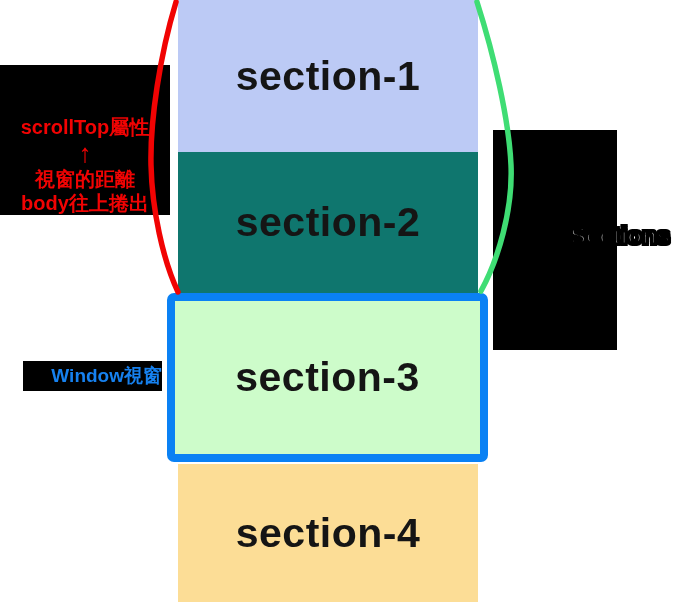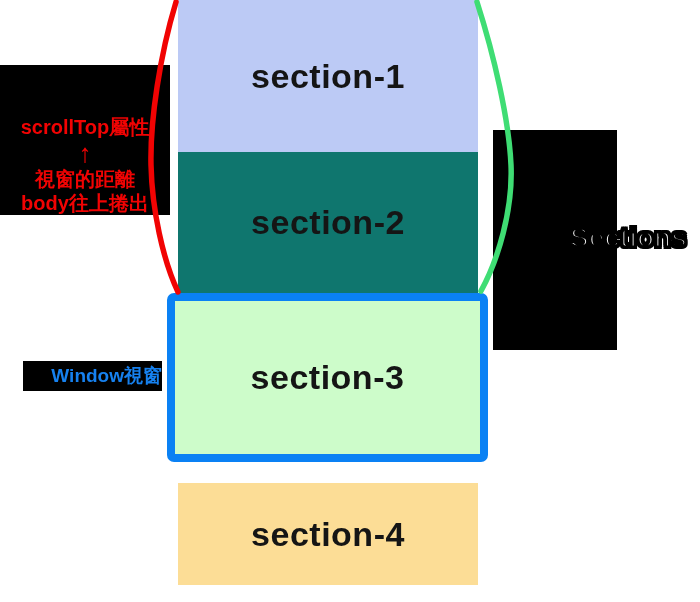--- a/index.html
+++ b/index.html
@@ -15,28 +15,28 @@
   
   .section {
     position: absolute;
     left: 178px;
     width: 300px;
     display: flex;
     align-items: center;
     justify-content: center;
   }
   .section-label {
-    font-size: 34px;
+    font-size: 41px;
     font-weight: 700;
     color: #151515;
     letter-spacing: 0.5px;
   }
   .s1 { top: 0px;   height: 152px; background: #bccaf5; }
   .s2 { top: 152px; height: 141px; background: #0f766e; }
-  .s4 { top: 483px; height: 102px; background: #fcdd96; text-align: right; }
+  .s4 { top: 464px; height: 138px; background: #fcdd96; text-align: right; }
 
   
   .window-frame {
     position: absolute;
     left: 167px;
     top: 293px;
     width: 321px;
     height: 169px;
     box-sizing: border-box;
     border: 8px solid #0a81f4;
@@ -94,21 +94,21 @@
   .right-box {
     left: 493px;
     top: 130px;
     width: 124px;
     height: 220px;
   }
   .sections-text {
     position: absolute;
     left: 570px;
     top: 222px;
-    font-size: 28px;
+    font-size: 24px;
     font-weight: 700;
     color: #ffffff;
     white-space: nowrap;
     -webkit-text-stroke: 3px #000000;
     text-shadow:
       -2px -2px 0 #000, 2px -2px 0 #000, -2px 2px 0 #000, 2px 2px 0 #000,
       -2px 0 0 #000, 2px 0 0 #000, 0 -2px 0 #000, 0 2px 0 #000;
     z-index: 6;
   }
 

